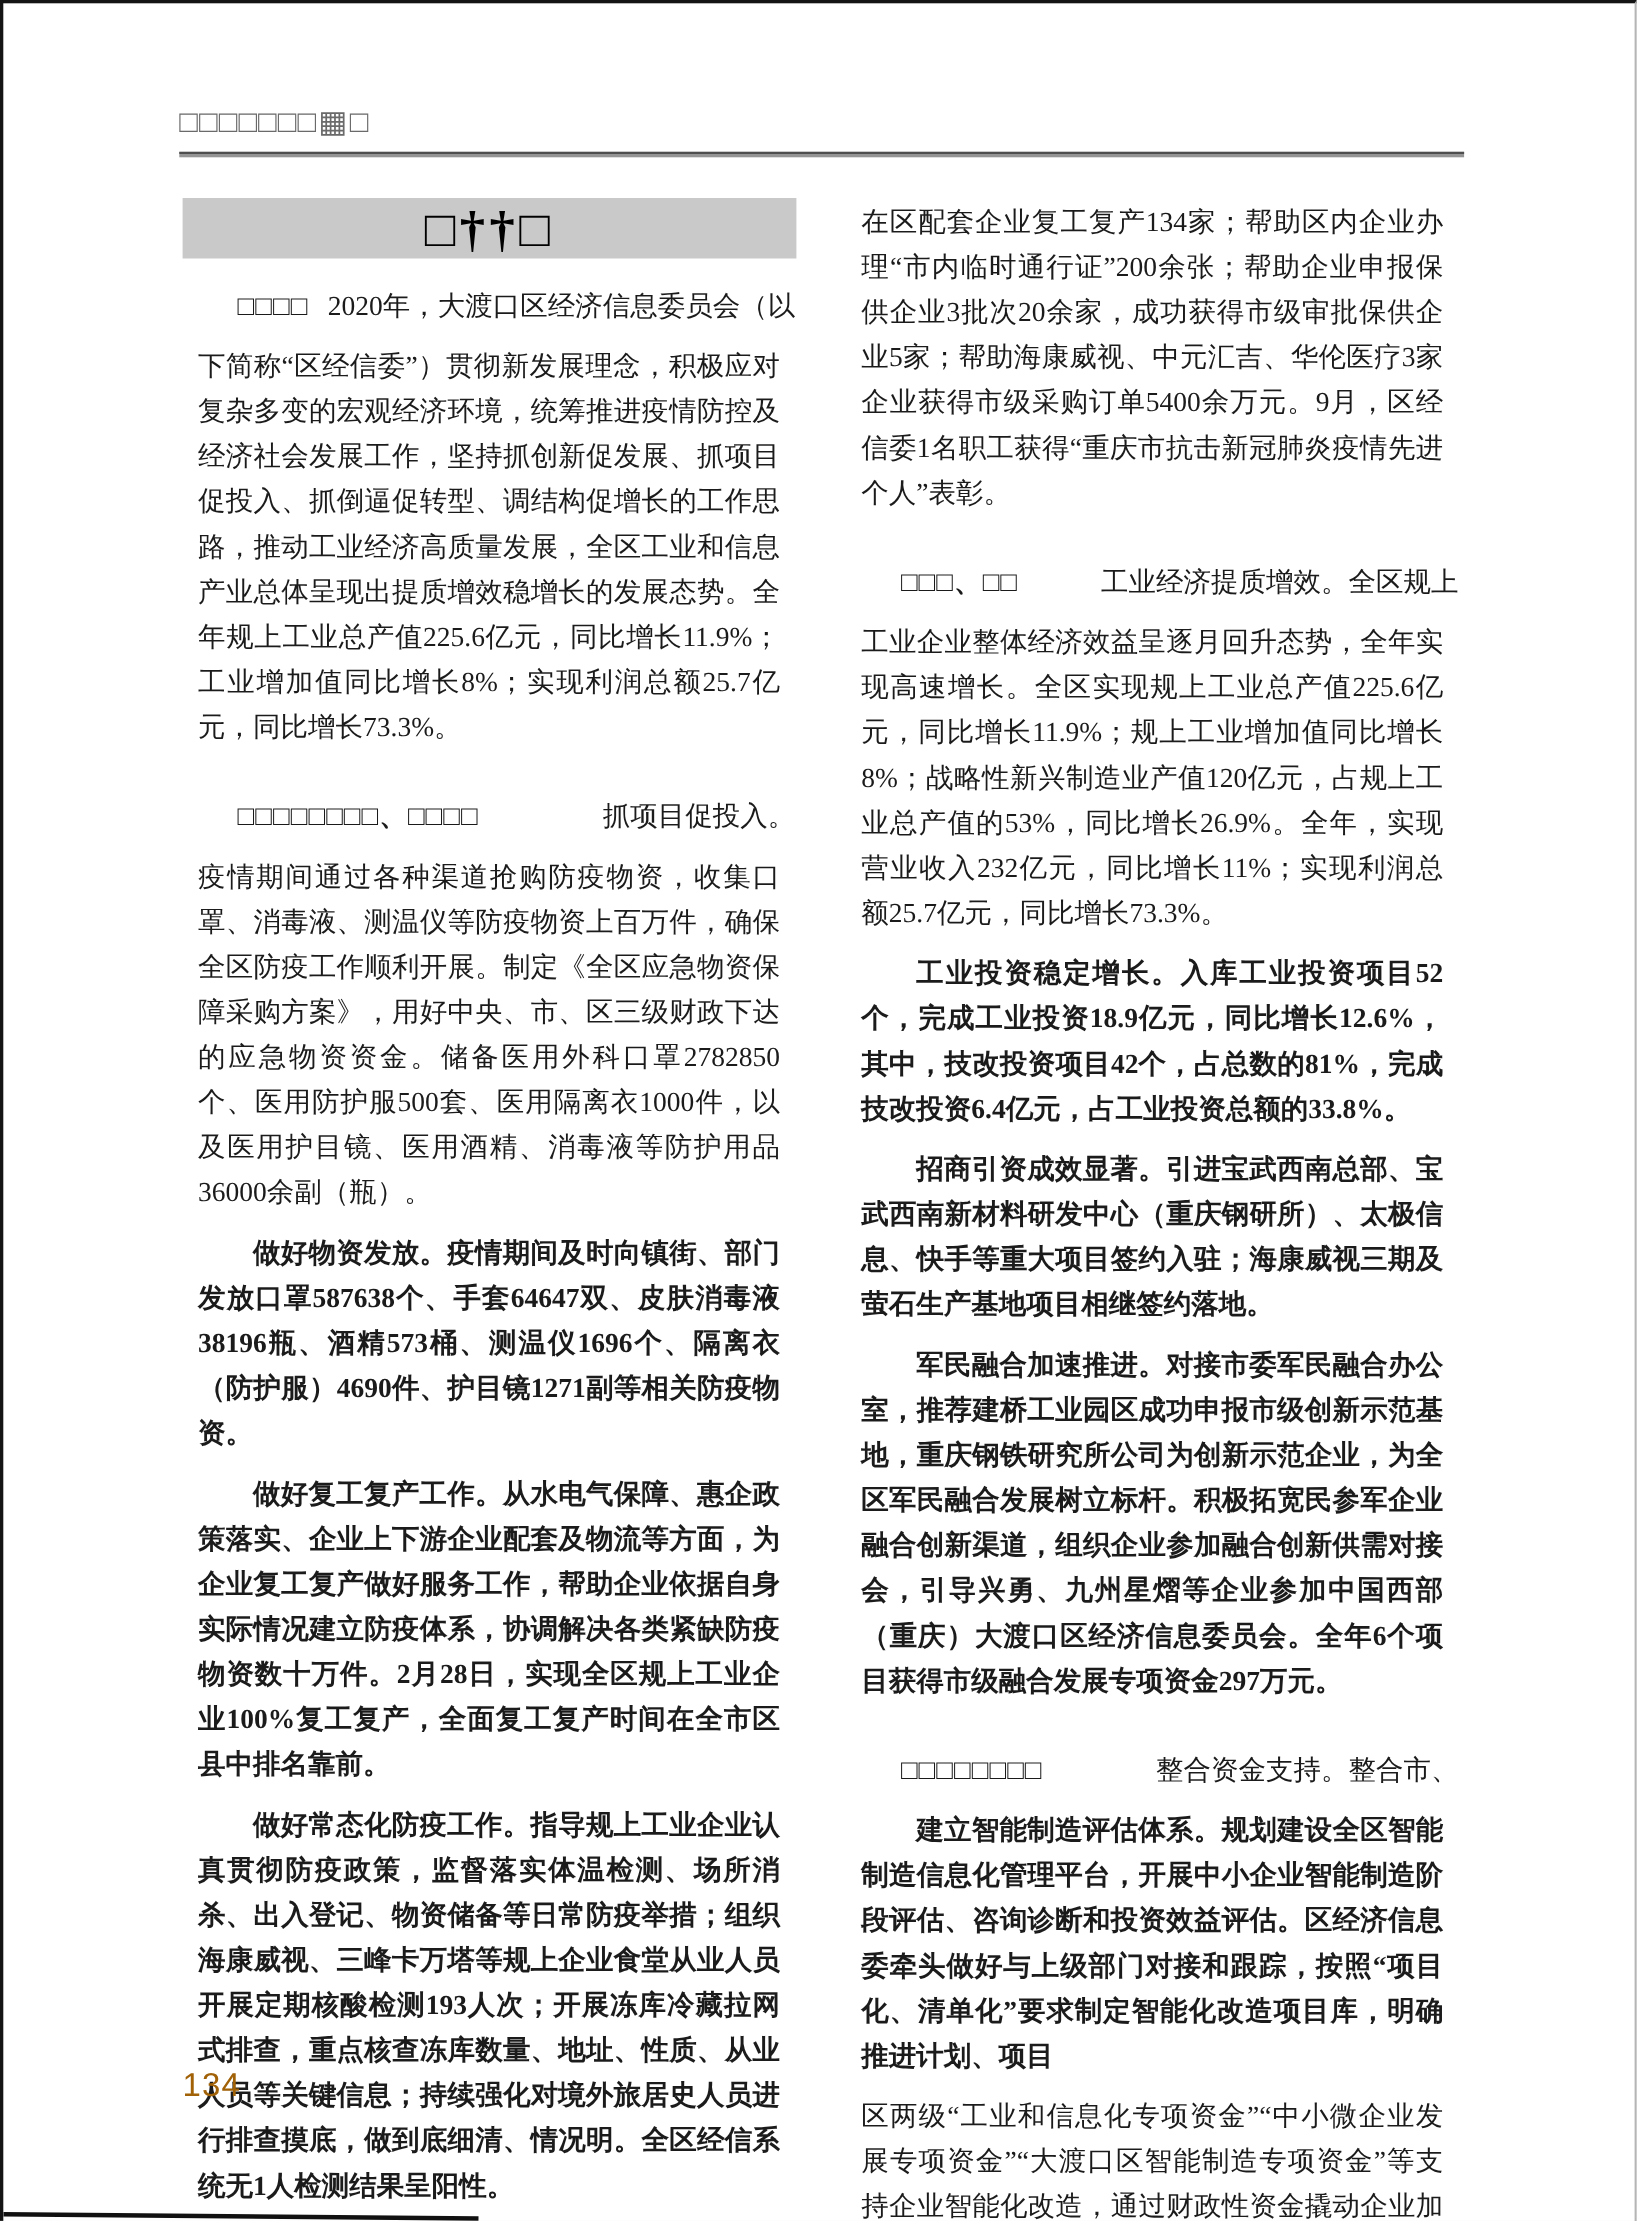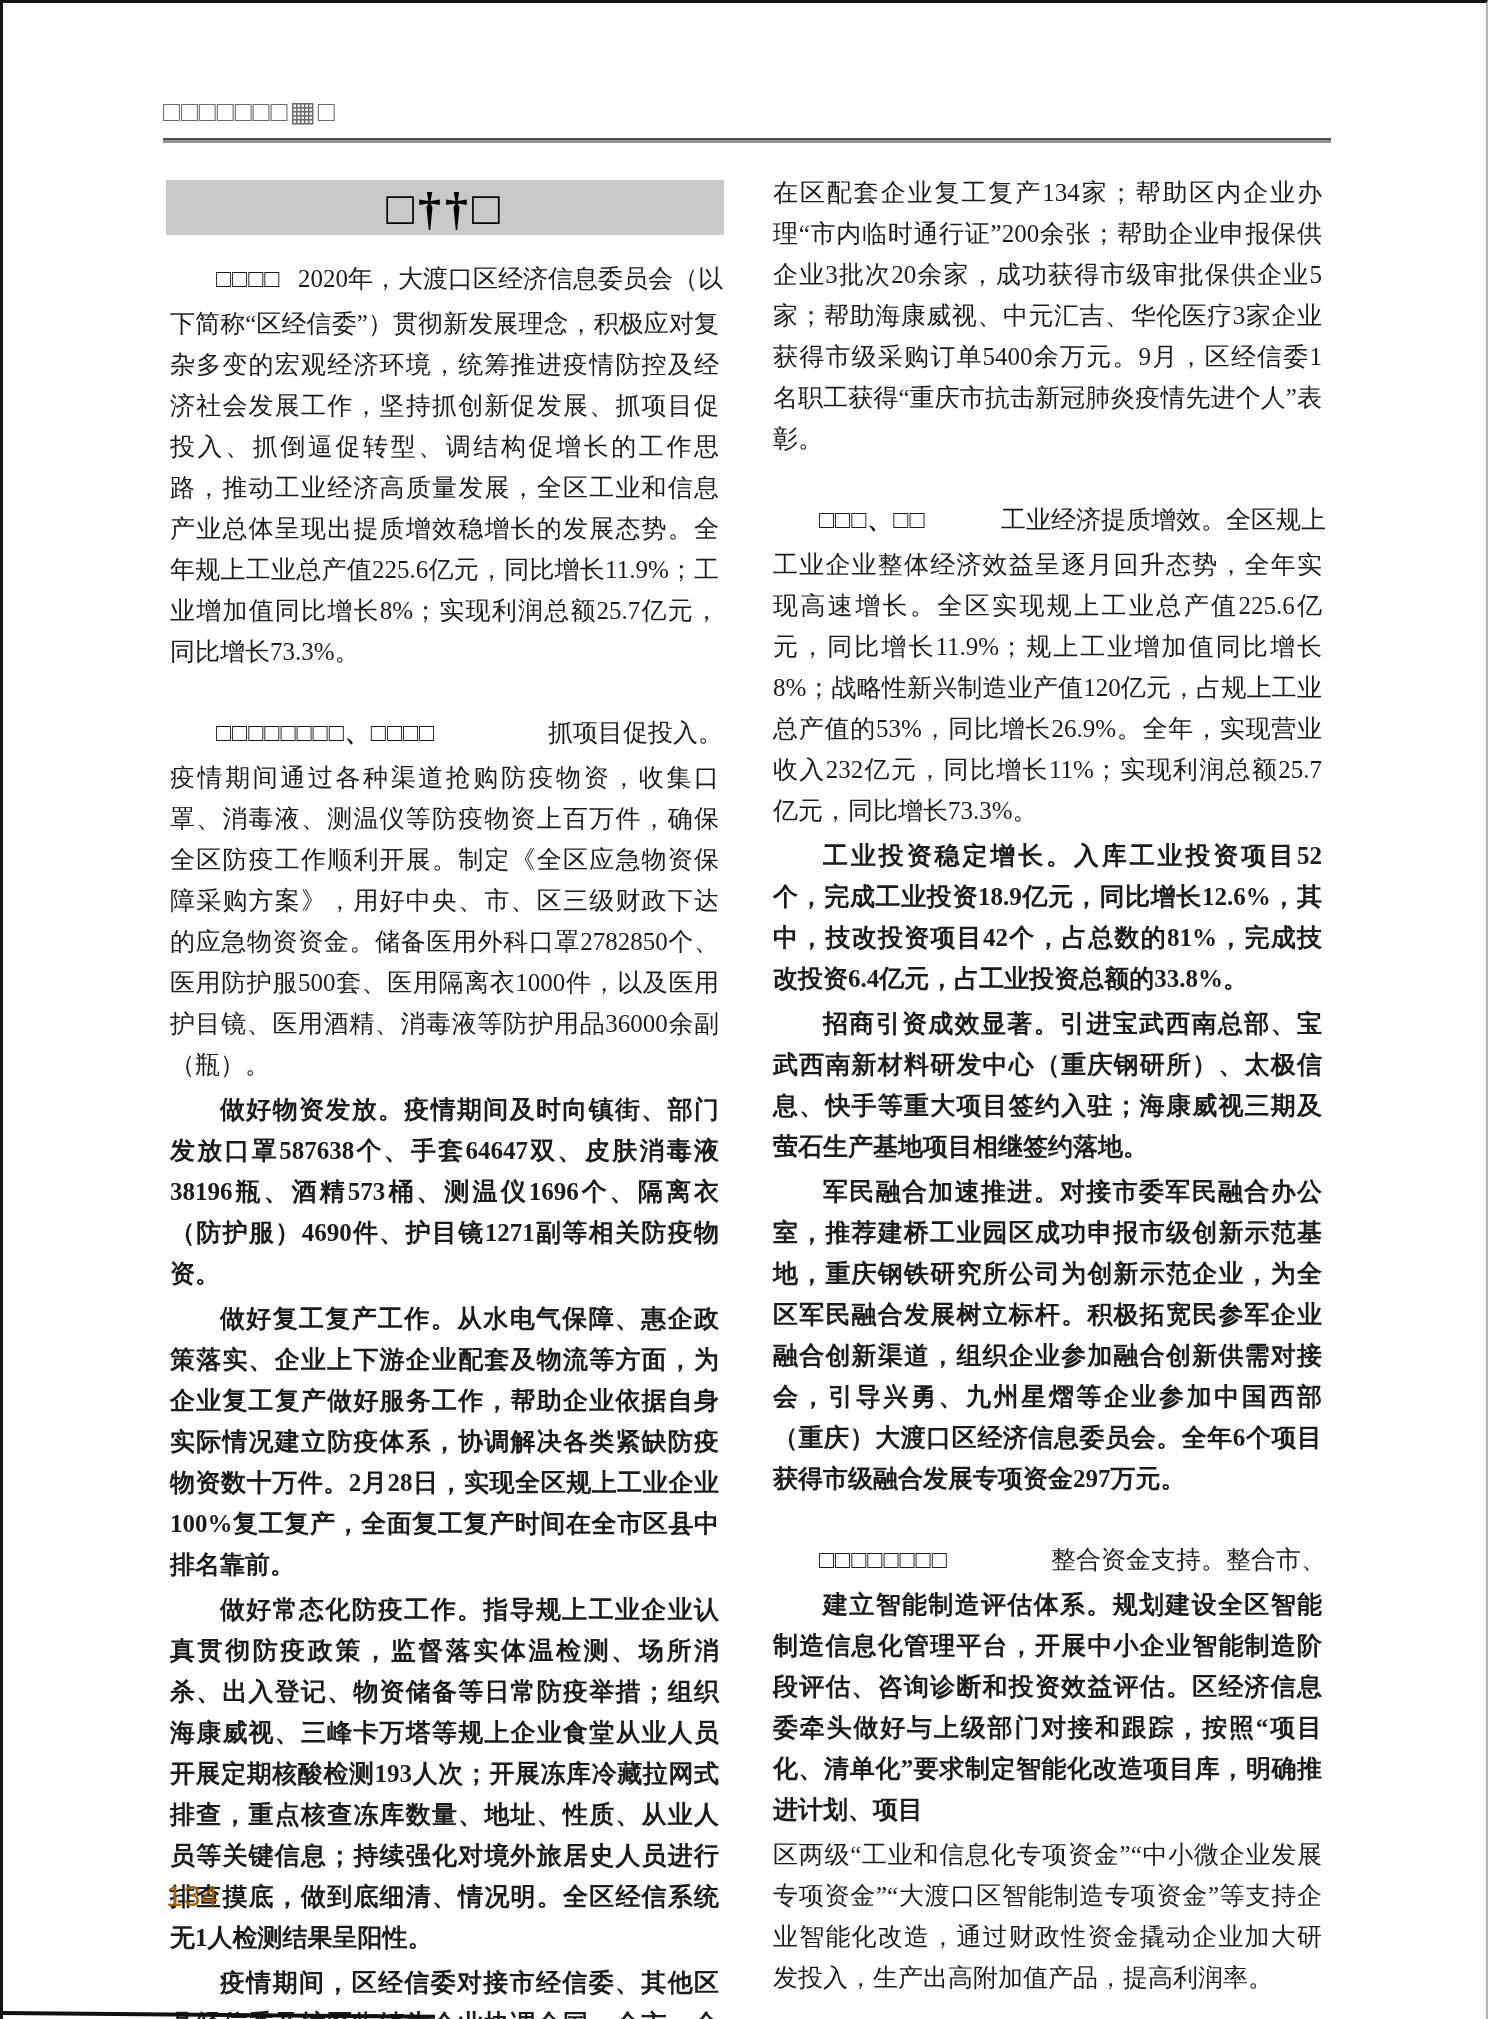--- a/index.html
+++ b/index.html
@@ -33,21 +33,21 @@
     font-size:46px;line-height:57px;font-weight:bold;color:#000;
     letter-spacing:4px;
   }
   .col{
     position:absolute;width:557px;
     font-size:25px;line-height:41px;
     text-align:justify;
   }
   .col-left{left:163px;top:255px;}
   .col-right{left:766px;top:165px;}
-  .para{margin:4px;}
+  .para{margin:14px;}
   .indent{text-indent:50px;font-weight:bold;}
   .gap-before{margin-top:40px;}
   .lead-line{
     display:flex;justify-content:space-between;
     padding-left:50px;height:41px;white-space:nowrap;
   }
   .lead{font-weight:bold;color:#1a1a1a;letter-spacing:1px;}
   .lead-rest{}
   .pageno{
     position:absolute;left:163px;top:1876px;

